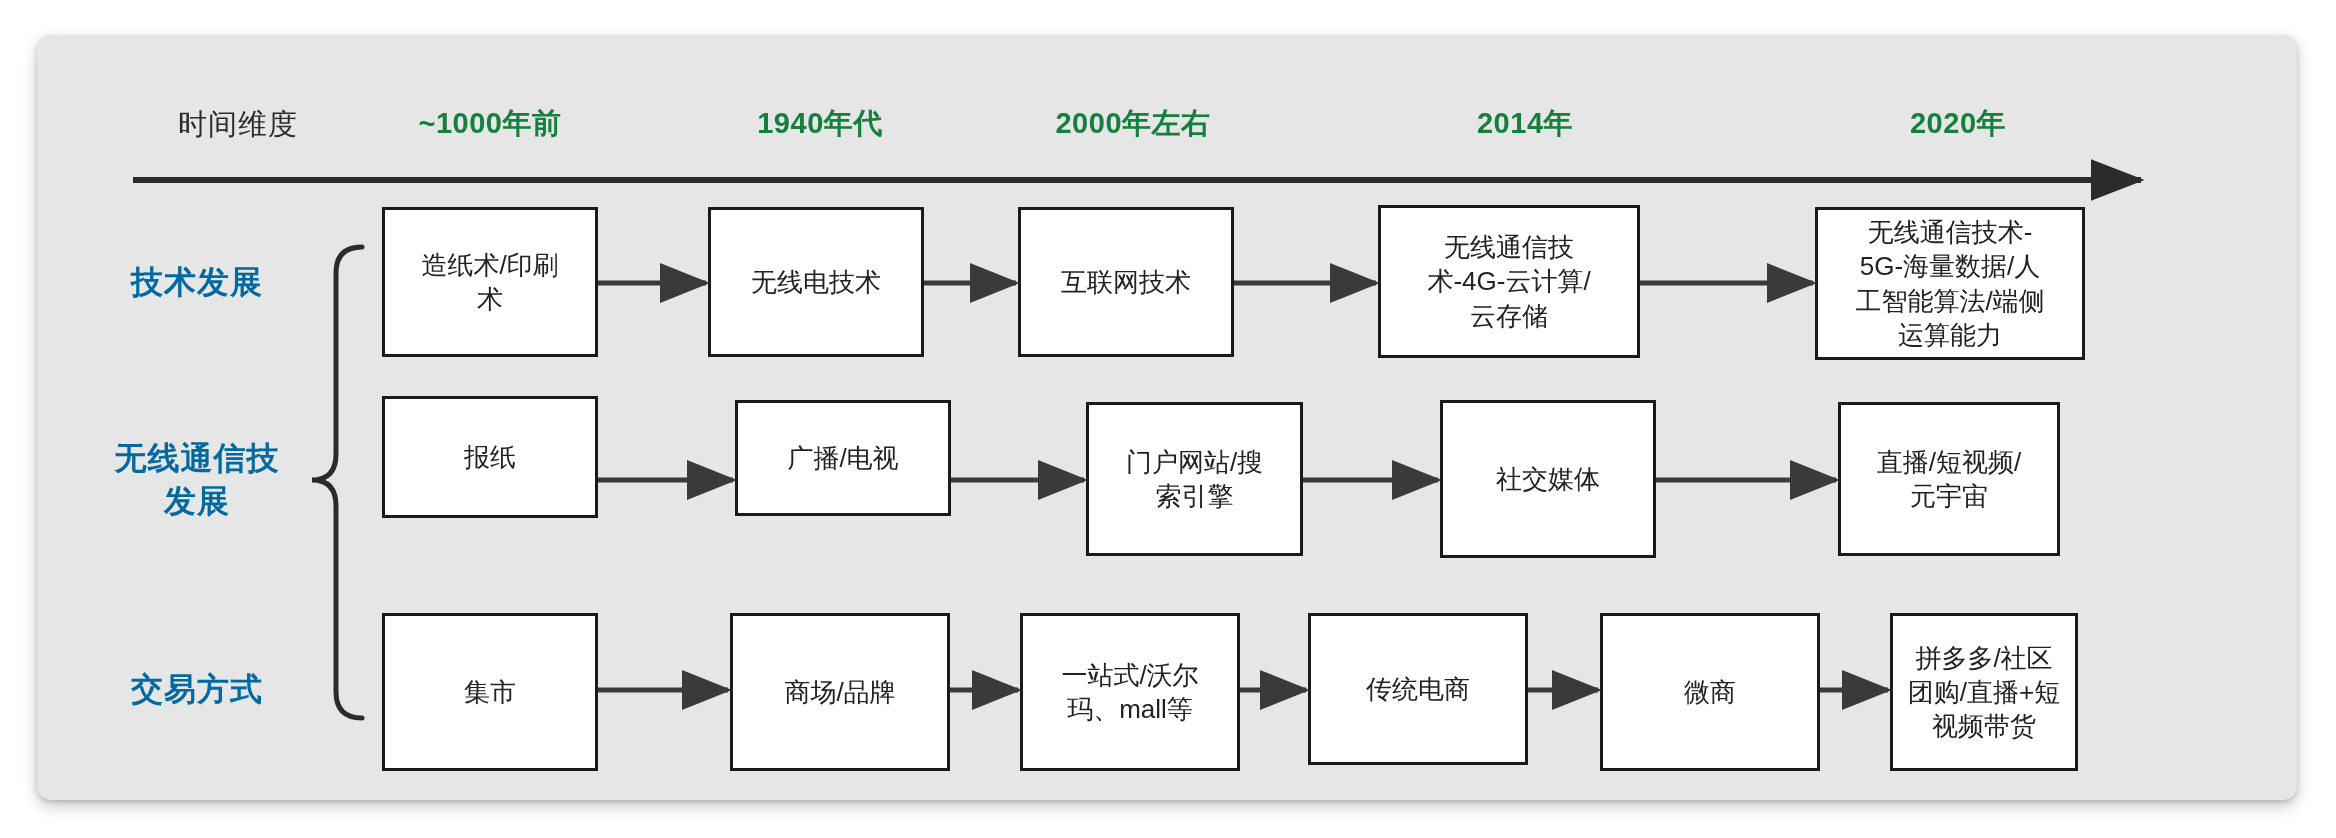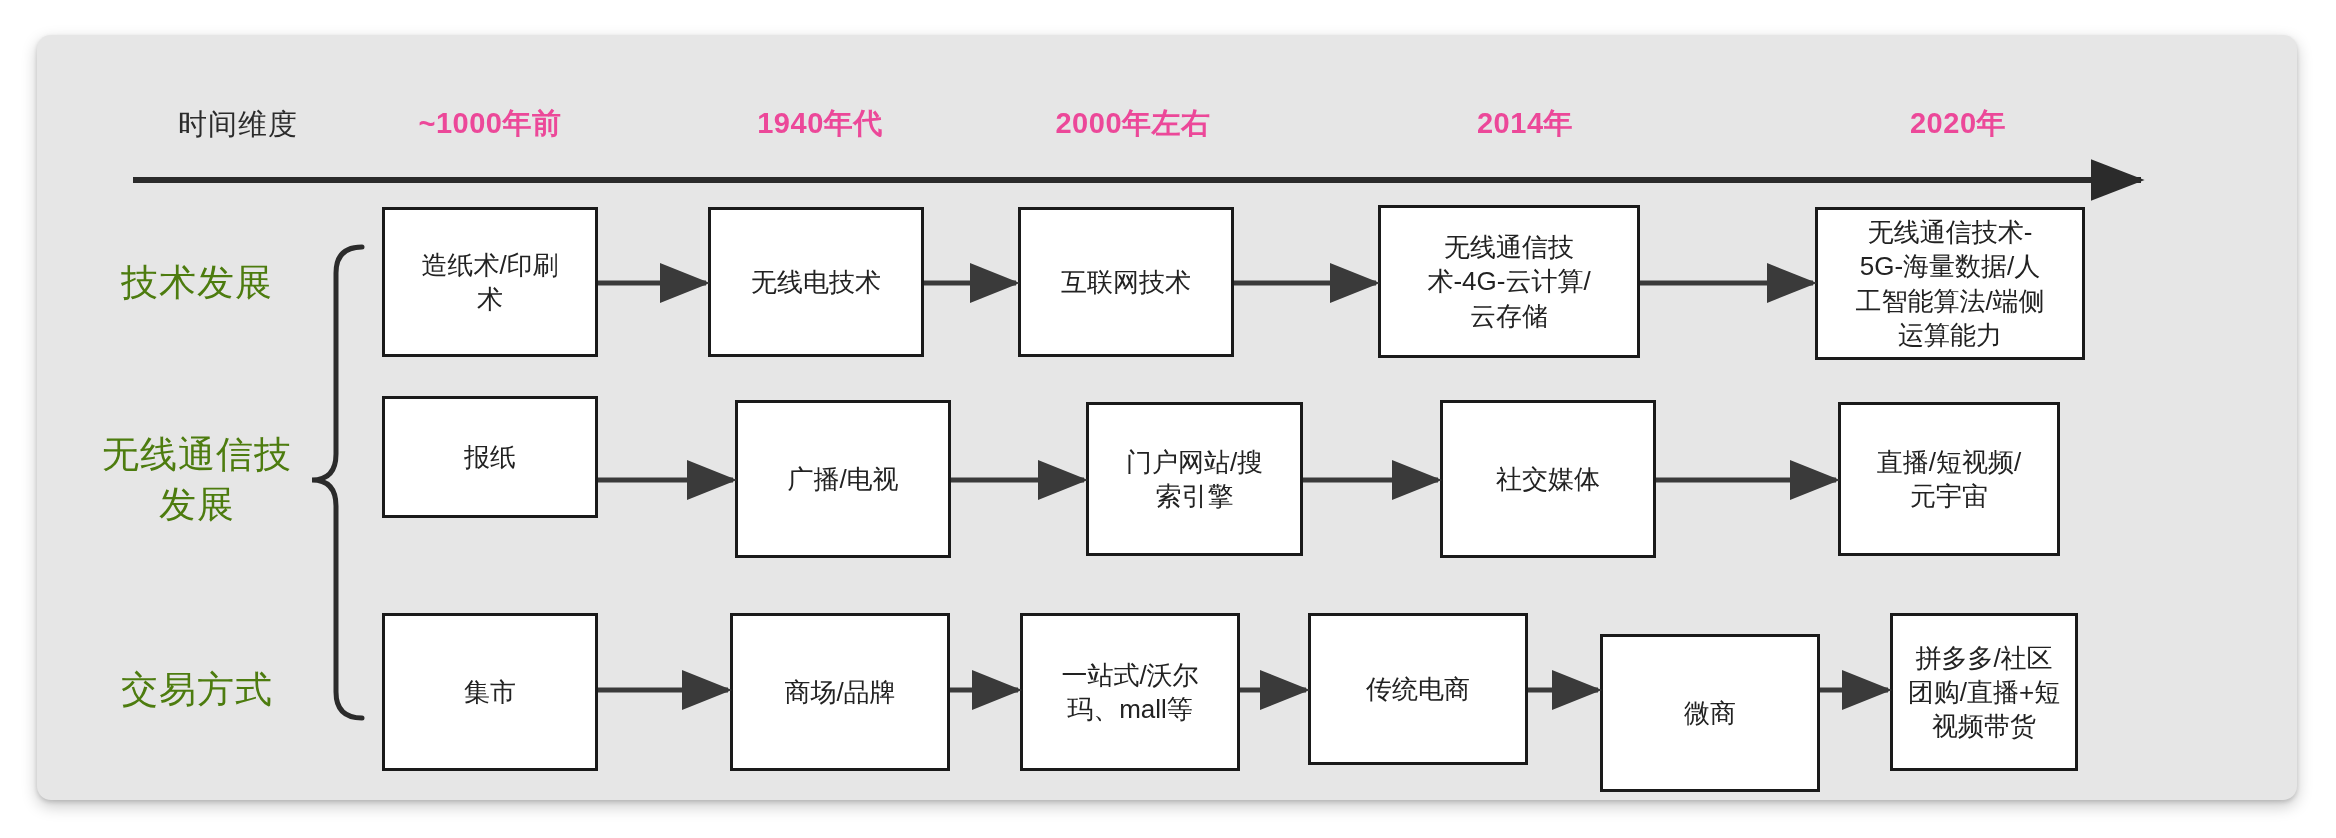--- a/index.html
+++ b/index.html
@@ -48,33 +48,33 @@
     width: 180px;
     text-align: center;
     color: #2b2b2b;
     font-size: 29px;
     letter-spacing: 1px;
     white-space: nowrap;
   }
   .era {
     position: absolute;
     top: 104px;
-    color: #ec4899;
+    color: #15803d;
     font-size: 29px;
     font-weight: bold;
     text-align: center;
     letter-spacing: 0.5px;
     white-space: nowrap;
     transform: translateX(-50%);
   }
   .row-label {
     position: absolute;
-    color: #4d7c0f;
-    font-size: 37px;
-    font-weight: normal;
+    color: #0369a1;
+    font-size: 32px;
+    font-weight: bold;
     text-align: center;
     line-height: 1.35;
     letter-spacing: 1px;
     width: 260px;
     transform: translate(-50%, -50%);
   }
   
   .node {
     position: absolute;
     background: #ffffff;
@@ -114,33 +114,33 @@
       <div class="node" style="left: 1378px; top: 205px; width: 262px; height: 153px;">无线通信技
 术-4G-云计算/
 云存储</div>
       <div class="node" style="left: 1815px; top: 207px; width: 270px; height: 153px;">无线通信技术-
 5G-海量数据/人
 工智能算法/端侧
 运算能力</div>
       <div class="row-label" style="left: 197px; top: 480px; white-space: pre-line;">无线通信技
 发展</div>
       <div class="node" style="left: 382px; top: 396px; width: 216px; height: 122px;">报纸</div>
-      <div class="node" style="left: 735px; top: 400px; width: 216px; height: 158px;">广播/电视</div>
+      <div class="node" style="left: 735px; top: 400px; width: 216px; height: 116px;">广播/电视</div>
       <div class="node" style="left: 1086px; top: 402px; width: 217px; height: 154px;">门户网站/搜
 索引擎</div>
       <div class="node" style="left: 1440px; top: 400px; width: 216px; height: 158px;">社交媒体</div>
       <div class="node" style="left: 1838px; top: 402px; width: 222px; height: 154px;">直播/短视频/
 元宇宙</div>
       <div class="row-label" style="left: 197px; top: 690px; white-space: pre-line;">交易方式</div>
       <div class="node" style="left: 382px; top: 613px; width: 216px; height: 158px;">集市</div>
       <div class="node" style="left: 730px; top: 613px; width: 220px; height: 158px;">商场/品牌</div>
       <div class="node" style="left: 1020px; top: 613px; width: 220px; height: 158px;">一站式/沃尔
 玛、mall等</div>
       <div class="node" style="left: 1308px; top: 613px; width: 220px; height: 152px;">传统电商</div>
-      <div class="node" style="left: 1600px; top: 634px; width: 220px; height: 158px;">微商</div>
+      <div class="node" style="left: 1600px; top: 613px; width: 220px; height: 158px;">微商</div>
       <div class="node" style="left: 1890px; top: 613px; width: 188px; height: 158px;">拼多多/社区
 团购/直播+短
 视频带货</div>
     </div>
 
   <svg id="wires" viewBox="0 0 2336 838">
     <defs>
       <marker id="ah" markerWidth="10" markerHeight="8" refX="9.2" refY="4" orient="auto" markerUnits="strokeWidth">
         <path d="M0,0 L10,4 L0,8 z" fill="#3a3a3a"></path>
       </marker>

